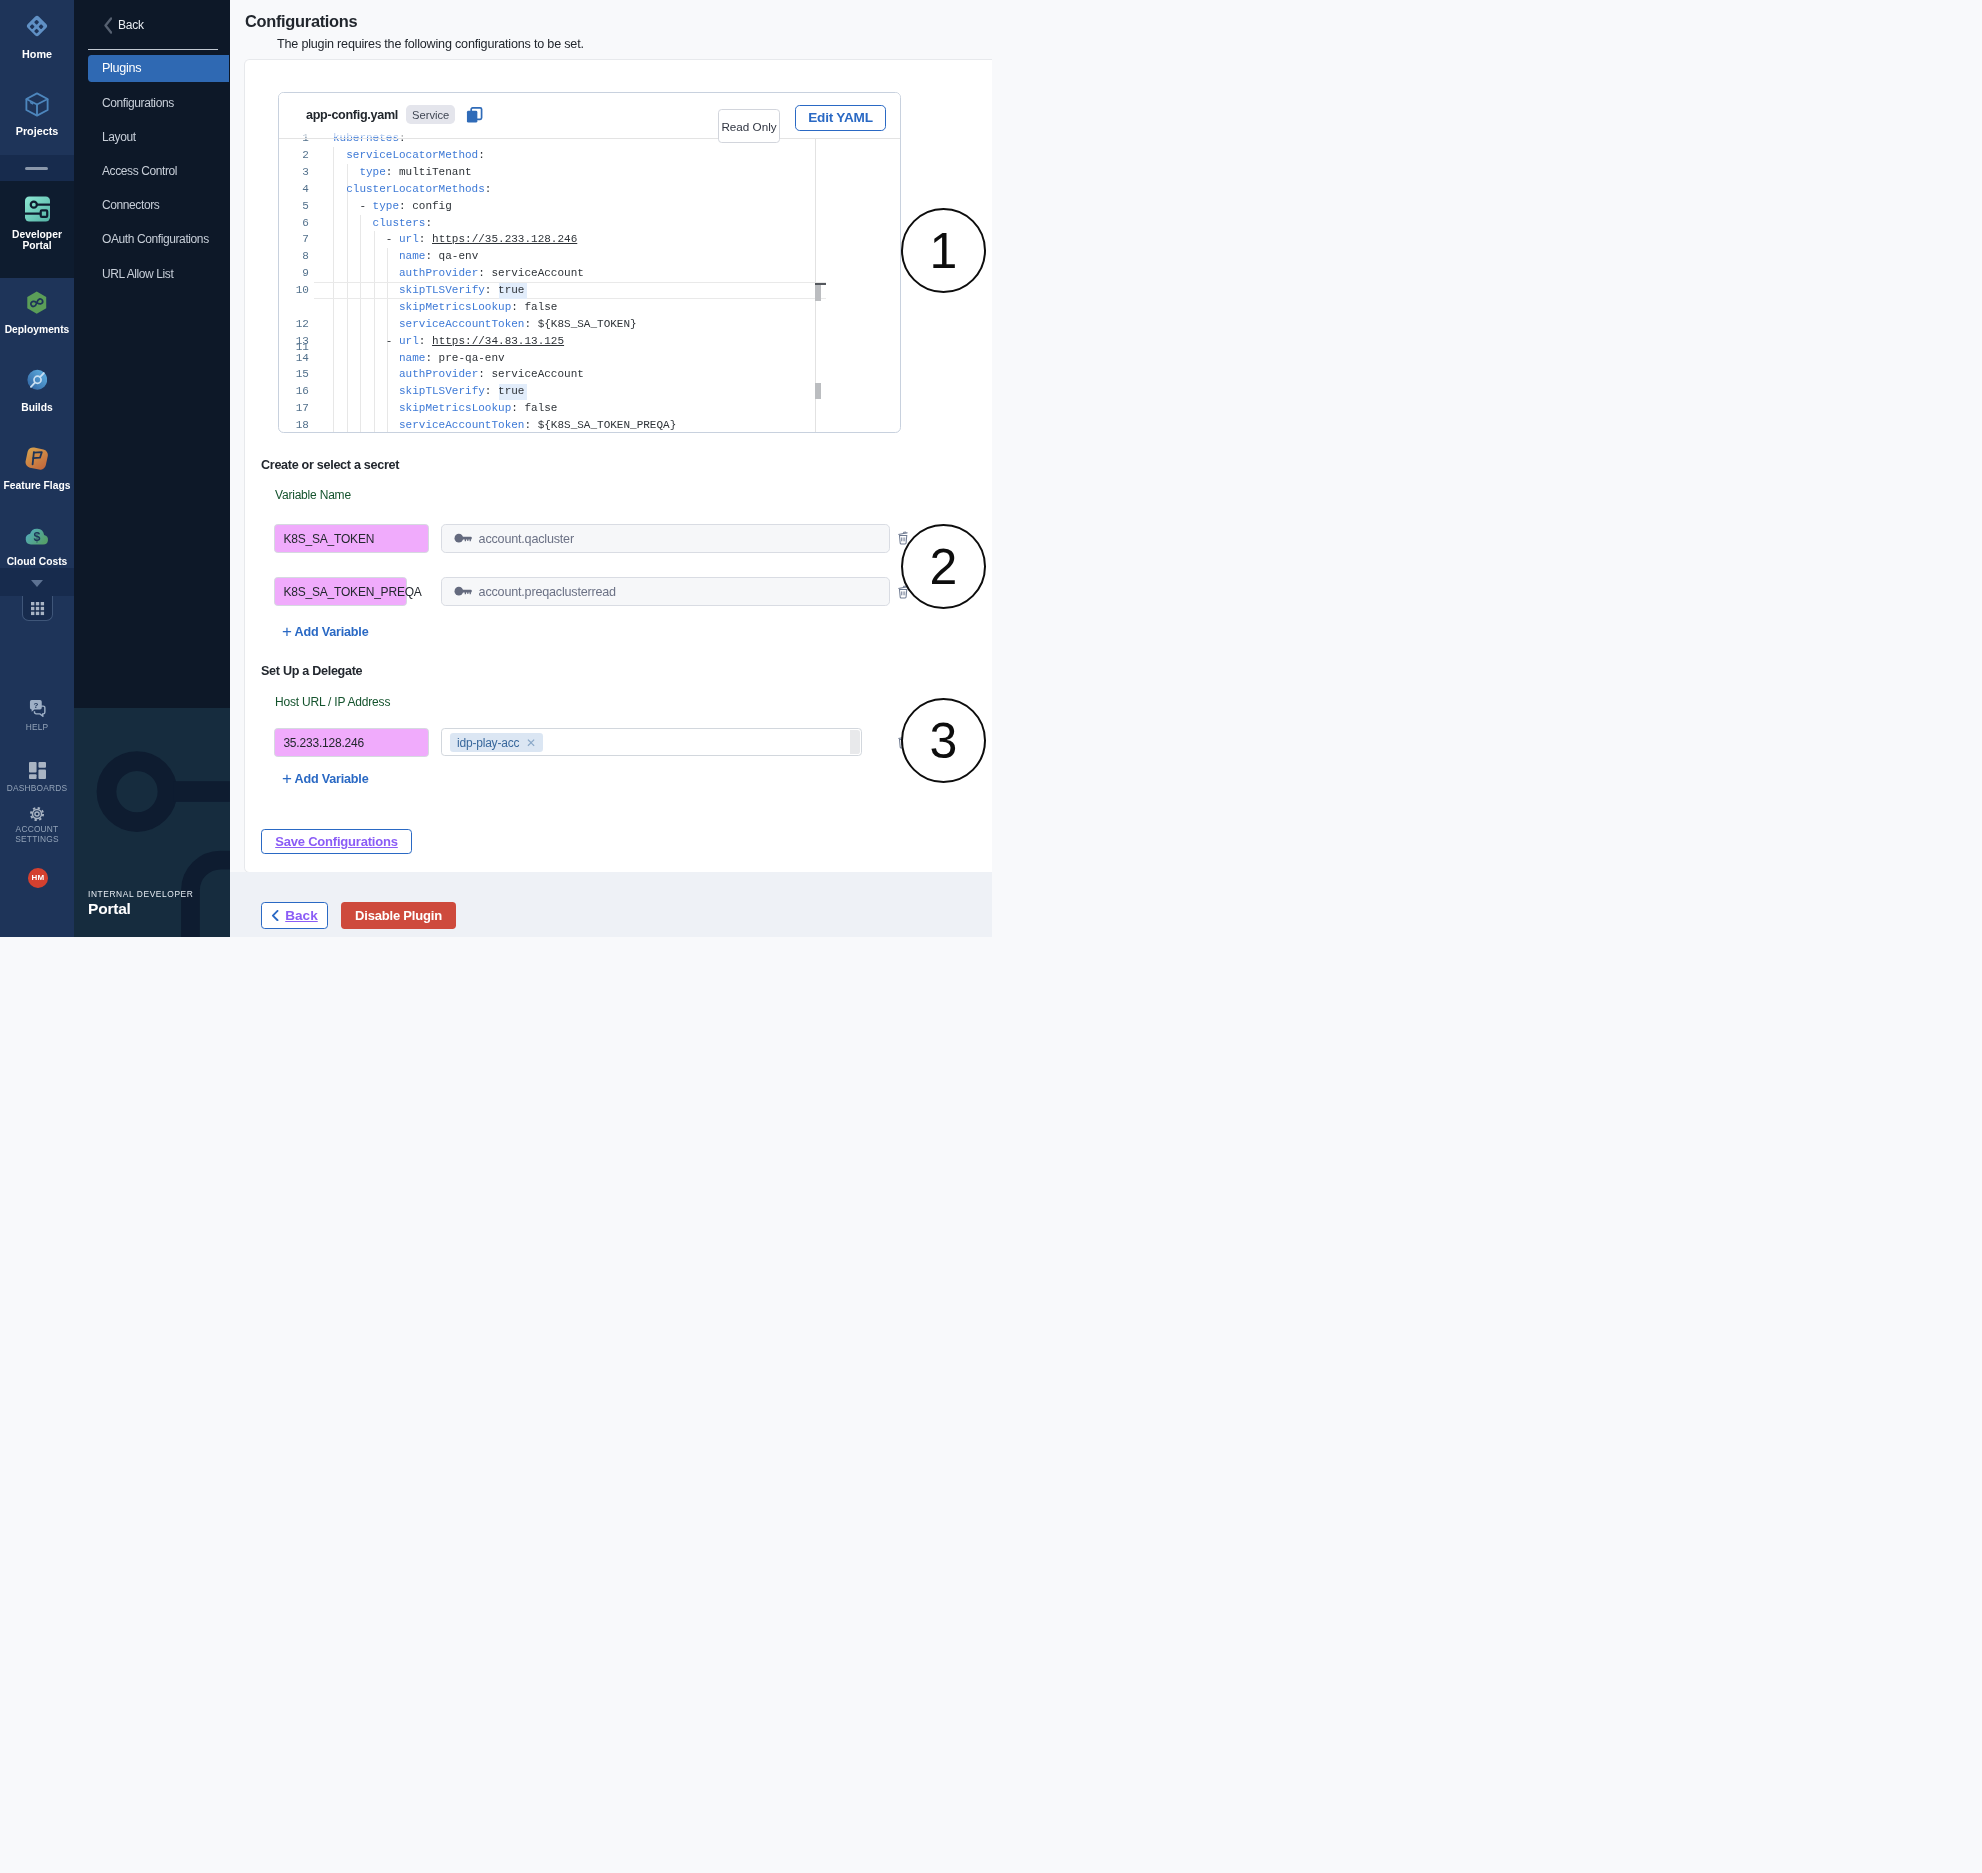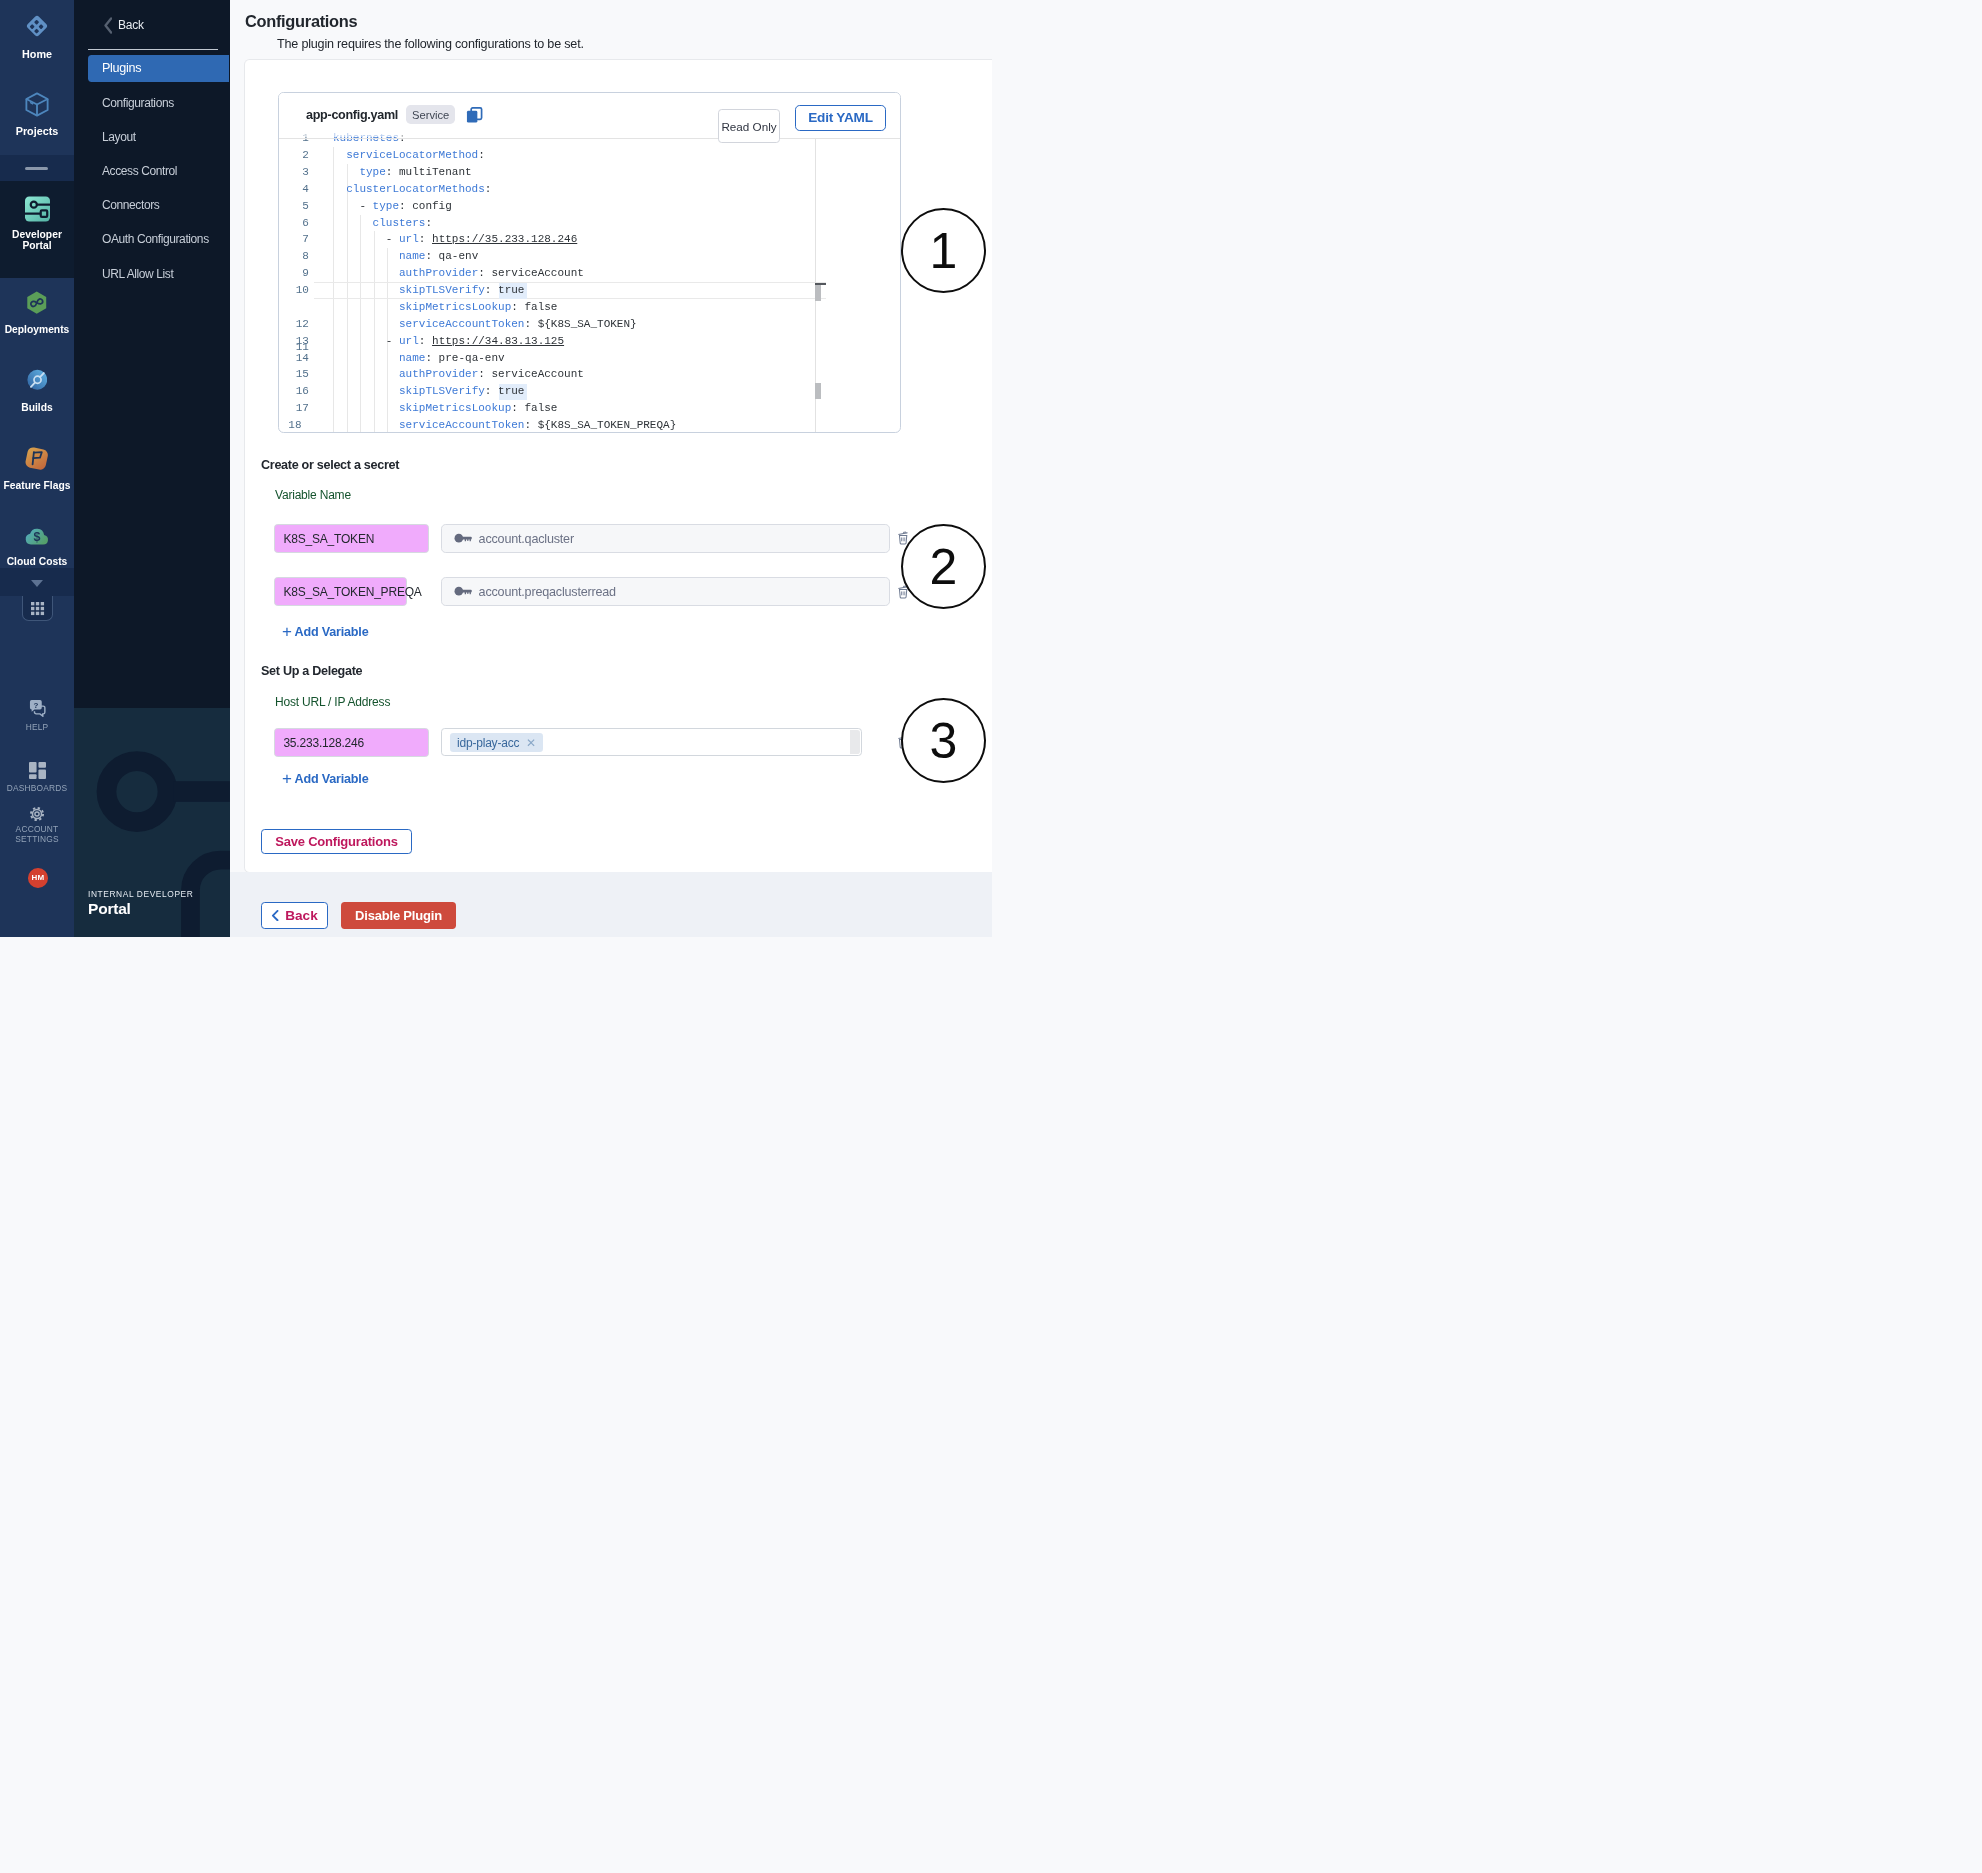--- a/index.html
+++ b/index.html
@@ -18,21 +18,21 @@
   .codeline { position:absolute; white-space:pre; font-family:"Liberation Mono", monospace; font-size:11px; line-height:17px; height:17px; }
   .num { position:absolute; font-family:"Liberation Mono", monospace; font-size:11px; color:#53718c; text-align:right; width:28px; line-height:17px; height:17px; }
   .k { color:#3d79d6; } .v { color:#2e3338; }
   .guide { position:absolute; width:0.9px; background:#e7e7e7; }
   .inp { position:absolute; background:#f0abfc; border:0.9px solid #d5d9e0; border-radius:3.7px; font-size:12px; letter-spacing:-0.2px; color:#23282e; display:flex; align-items:center; padding-left:8.4px; }
   .secret { position:absolute; background:#f6f7f9; border:0.9px solid #d9dce3; border-radius:4.7px; display:flex; align-items:center; padding-left:12px; color:#6b7185; font-size:12.6px; letter-spacing:-0.2px; }
   .addvar { position:absolute; color:#2a69c4; font-size:12.6px; font-weight:700; letter-spacing:-0.2px; white-space:nowrap; }
   .label-gray { position:absolute; color:#14532d; font-size:12px; letter-spacing:-0.2px; }
   .h2 { position:absolute; color:#22272e; font-size:12.6px; font-weight:700; letter-spacing:-0.3px; }
   .circlenum { position:absolute; width:85px; height:85px; border:2.3px solid #0d0d0d; border-radius:50%; background:#fff; display:flex; align-items:center; justify-content:center; font-size:50px; color:#0d0d0d; }
-  .btn-blue-outline { position:absolute; background:#fff; border:0.9px solid #2a69c4; border-radius:3.7px; color:#be185d; font-weight:700; display:flex; align-items:center; justify-content:center; }
+  .btn-blue-outline { position:absolute; background:#fff; border:0.9px solid #2a69c4; border-radius:3.7px; color:#8b5cf6; font-weight:700; display:flex; align-items:center; justify-content:center;text-decoration:underline; }
   .trash { position:absolute; width:12px; height:13px; }
 </style>
 </head>
 <body>
 
 <div id="main">
   <div style="position:absolute;left:15px;top:12px;font-size:16.4px;font-weight:700;letter-spacing:-0.3px;color:#22272e;">Configurations</div>
   <div style="position:absolute;left:15px;top:37px;font-size:12.6px;letter-spacing:-0.2px;color:#22272e;margin-left:32px;">The plugin requires the following configurations to be set.</div>
   <div id="card"></div>
   <div id="yamlwrap" style="position:absolute;left:48px;top:92px;width:623px;height:341px;border:0.9px solid #c8d1de;border-radius:5.6px;background:#fff;overflow:hidden;">
@@ -48,21 +48,21 @@
       <div class="num" style="left:1.9px;top:155px;">8</div>
       <div class="num" style="left:1.9px;top:172px;">9</div>
       <div class="num" style="left:1.9px;top:189px;">10</div>
       <div class="num" style="left:1.9px;top:206px;margin-top:40px;">11</div>
       <div class="num" style="left:1.9px;top:223px;">12</div>
       <div class="num" style="left:1.9px;top:240px;">13</div>
       <div class="num" style="left:1.9px;top:257px;">14</div>
       <div class="num" style="left:1.9px;top:273px;">15</div>
       <div class="num" style="left:1.9px;top:290px;">16</div>
       <div class="num" style="left:1.9px;top:307px;">17</div>
-      <div class="num" style="left:1.9px;top:324px;text-align:center;">18</div>
+      <div class="num" style="left:1.9px;top:324px;">18</div>
 
       <div class="guide" style="left:54px;top:54px;height:287px;"></div>
       <div class="guide" style="left:68px;top:71px;height:270px;"></div>
       <div class="guide" style="left:81px;top:122px;height:219px;"></div>
       <div class="guide" style="left:95px;top:138px;height:202px;"></div>
       <div class="guide" style="left:108px;top:155px;height:186px;"></div>
 
       <div style="position:absolute;left:35px;top:189px;width:512px;height:17px;border-top:0.9px solid #e9e9e9;border-bottom:0.9px solid #e9e9e9;"></div>
 
       <div style="position:absolute;left:220px;top:190px;width:28px;height:16px;background:#e2edfb;"></div>

